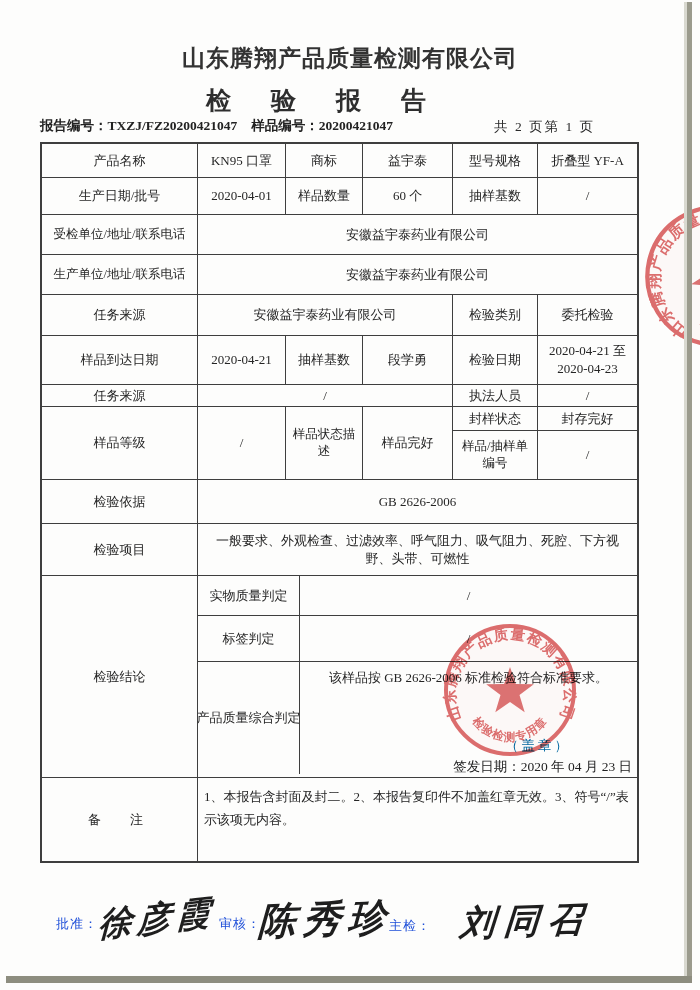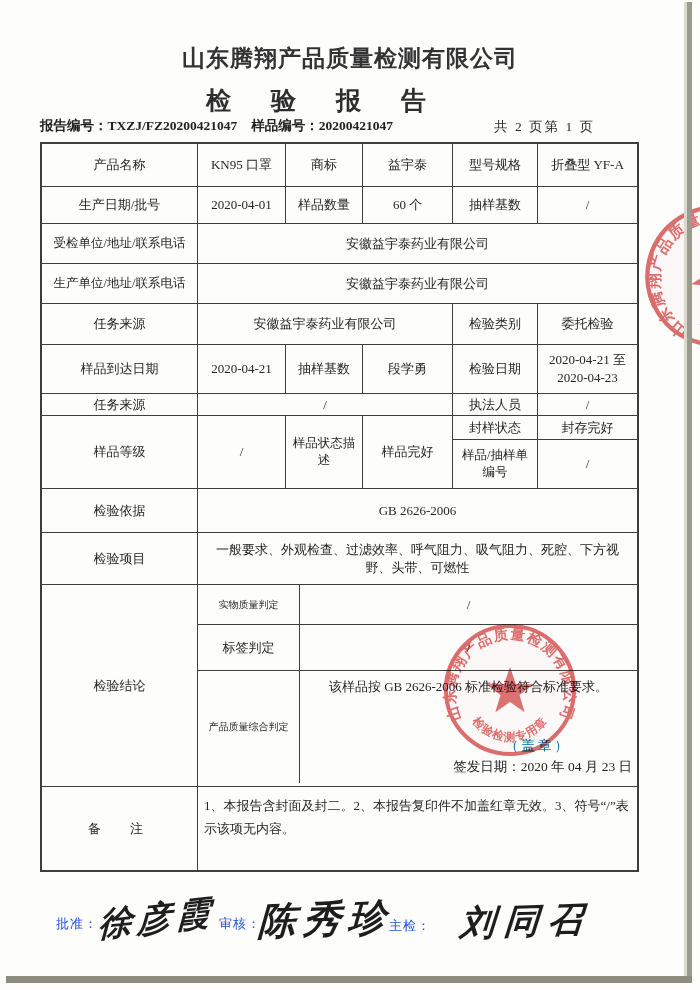--- a/index.html
+++ b/index.html
@@ -64,21 +64,21 @@
   <div class="company">山东腾翔产品质量检测有限公司</div>
   <div class="report-title">检验报告</div>
 
   <div class="meta">
     <span>报告编号：</span><span>TXZJ/FZ20200421047</span><span class="gap"></span><span>样品编号：</span><span>20200421047</span>
   </div>
   <div class="pagination">共 2 页第 1 页</div>
 
   <div class="tbl">
 
-    <div class="tr" style="height:43px">
+    <div class="tr" style="height:34px">
       <div class="td" style="flex:0 0 156px">产品名称</div>
       <div class="td" style="flex:0 0 88px">KN95 口罩</div>
       <div class="td" style="flex:0 0 77px">商标</div>
       <div class="td" style="flex:0 0 90px">益宇泰</div>
       <div class="td" style="flex:0 0 85px">型号规格</div>
       <div class="td end" style="flex:1">折叠型 YF-A</div>
     </div>
 
     <div class="tr" style="height:37px">
       <div class="td" style="flex:0 0 156px">生产日期/批号</div>
@@ -149,29 +149,29 @@
 
     <div class="tr" style="height:52px">
       <div class="td" style="flex:0 0 156px">检验项目</div>
       <div class="td end" style="flex:1; padding:2px 6px">一般要求、外观检查、过滤效率、呼气阻力、吸气阻力、死腔、下方视野、头带、可燃性</div>
     </div>
 
     <div class="tr" style="height:202px">
       <div class="td" style="flex:0 0 156px">检验结论</div>
       <div class="vblock" style="flex:1">
         <div class="subrow" style="height:40px">
-          <div class="td nowrap" style="flex:0 0 102px; font-size:10px; padding:1px 1px">实物质量判定</div>
+          <div class="td nowrap" style="flex:0 0 102px; font-size:13px; padding:1px 1px">实物质量判定</div>
           <div class="td end" style="flex:1">/</div>
         </div>
         <div class="subrow" style="height:46px">
           <div class="td" style="flex:0 0 102px">标签判定</div>
           <div class="td end" style="flex:1">/</div>
         </div>
         <div class="subrow last" style="height:112px">
-          <div class="td nowrap" style="flex:0 0 102px; font-size:10px; padding:1px 0">产品质量综合判定</div>
+          <div class="td nowrap" style="flex:0 0 102px; font-size:13px; padding:1px 0">产品质量综合判定</div>
           <div class="td end concl-value" style="flex:1">
             <div class="concl-line1">该样品按 GB 2626-2006 标准检验符合标准要求。</div>
           </div>
         </div>
       </div>
     </div>
 
     <div class="tr last" style="height:83px">
       <div class="td" style="flex:0 0 156px; letter-spacing:8px">备　注</div>
       <div class="td end left remark-cell" style="flex:1">1、本报告含封面及封二。2、本报告复印件不加盖红章无效。3、符号“/”表示该项无内容。</div>

